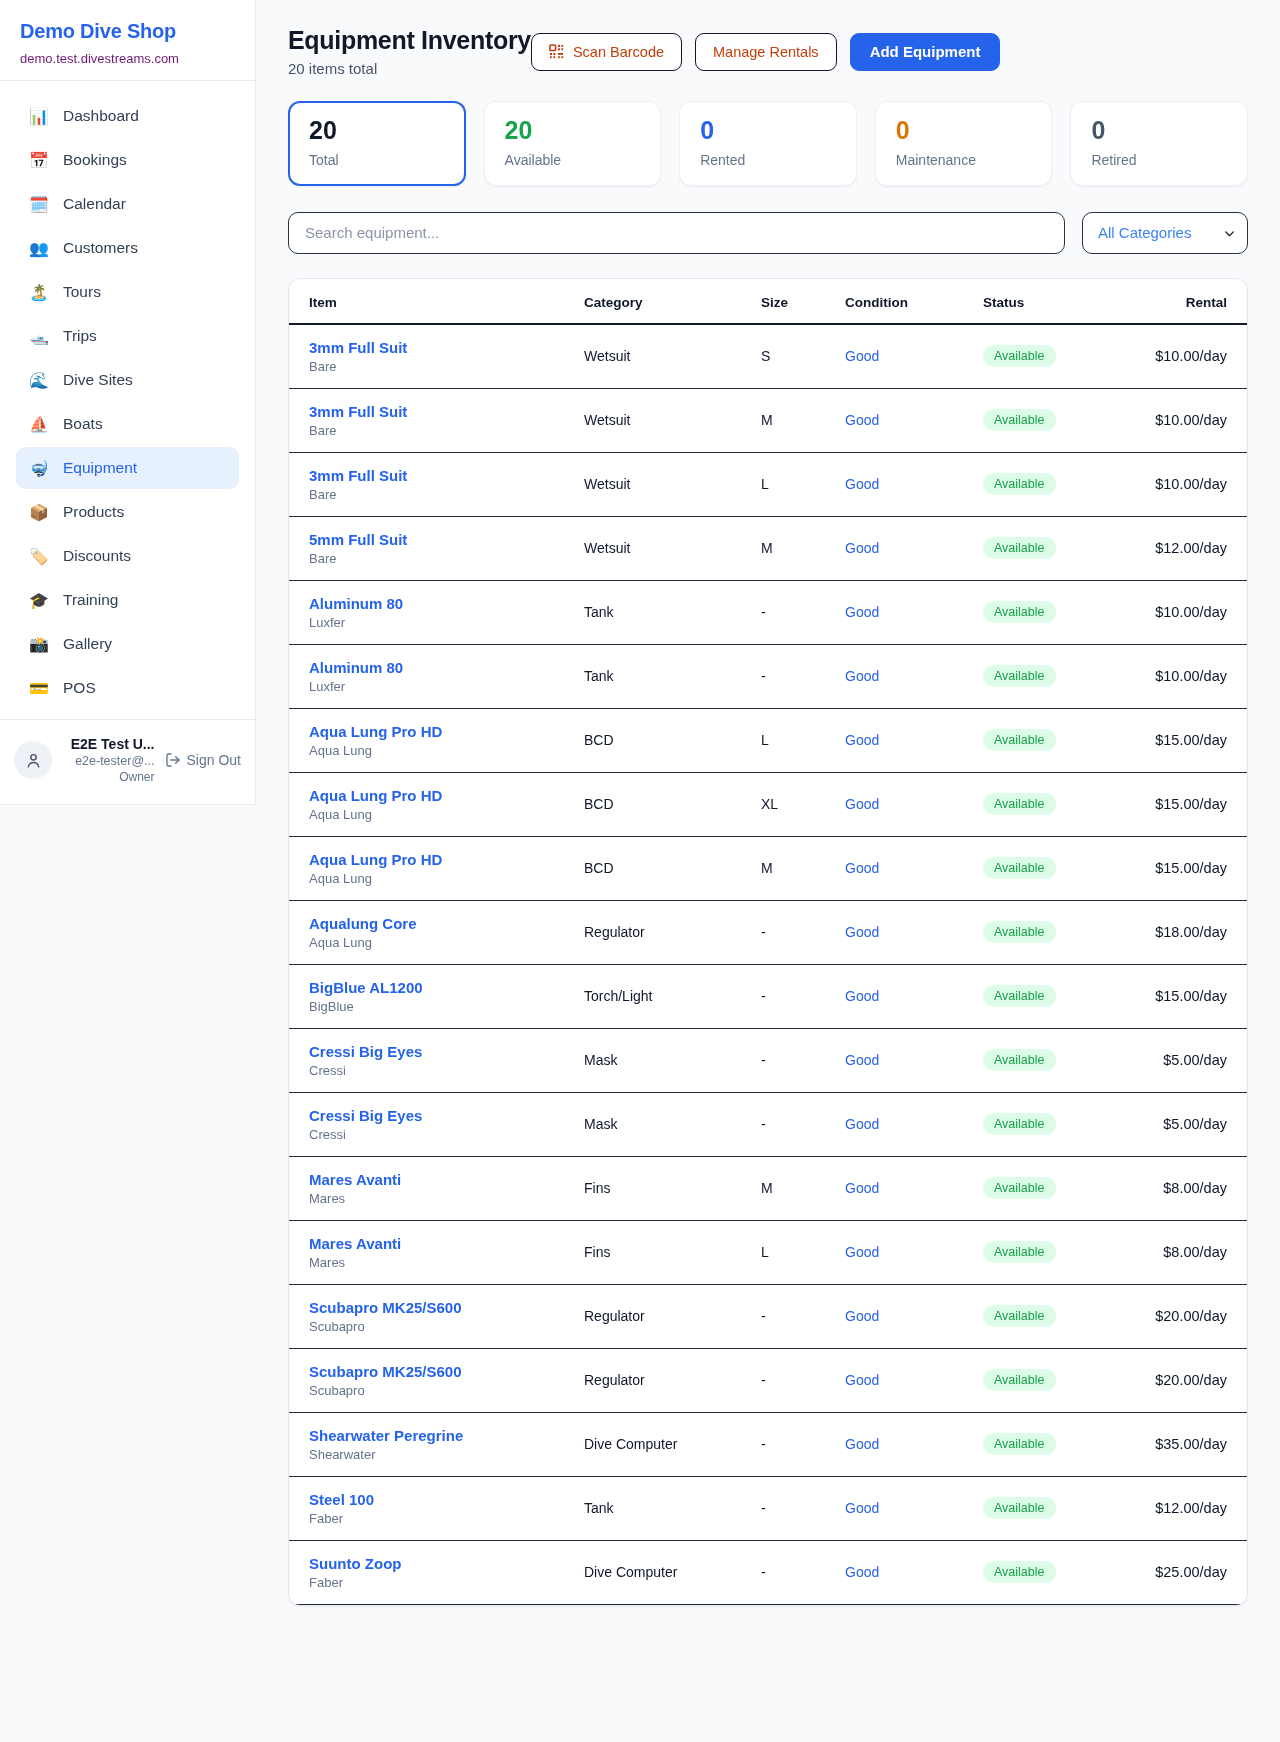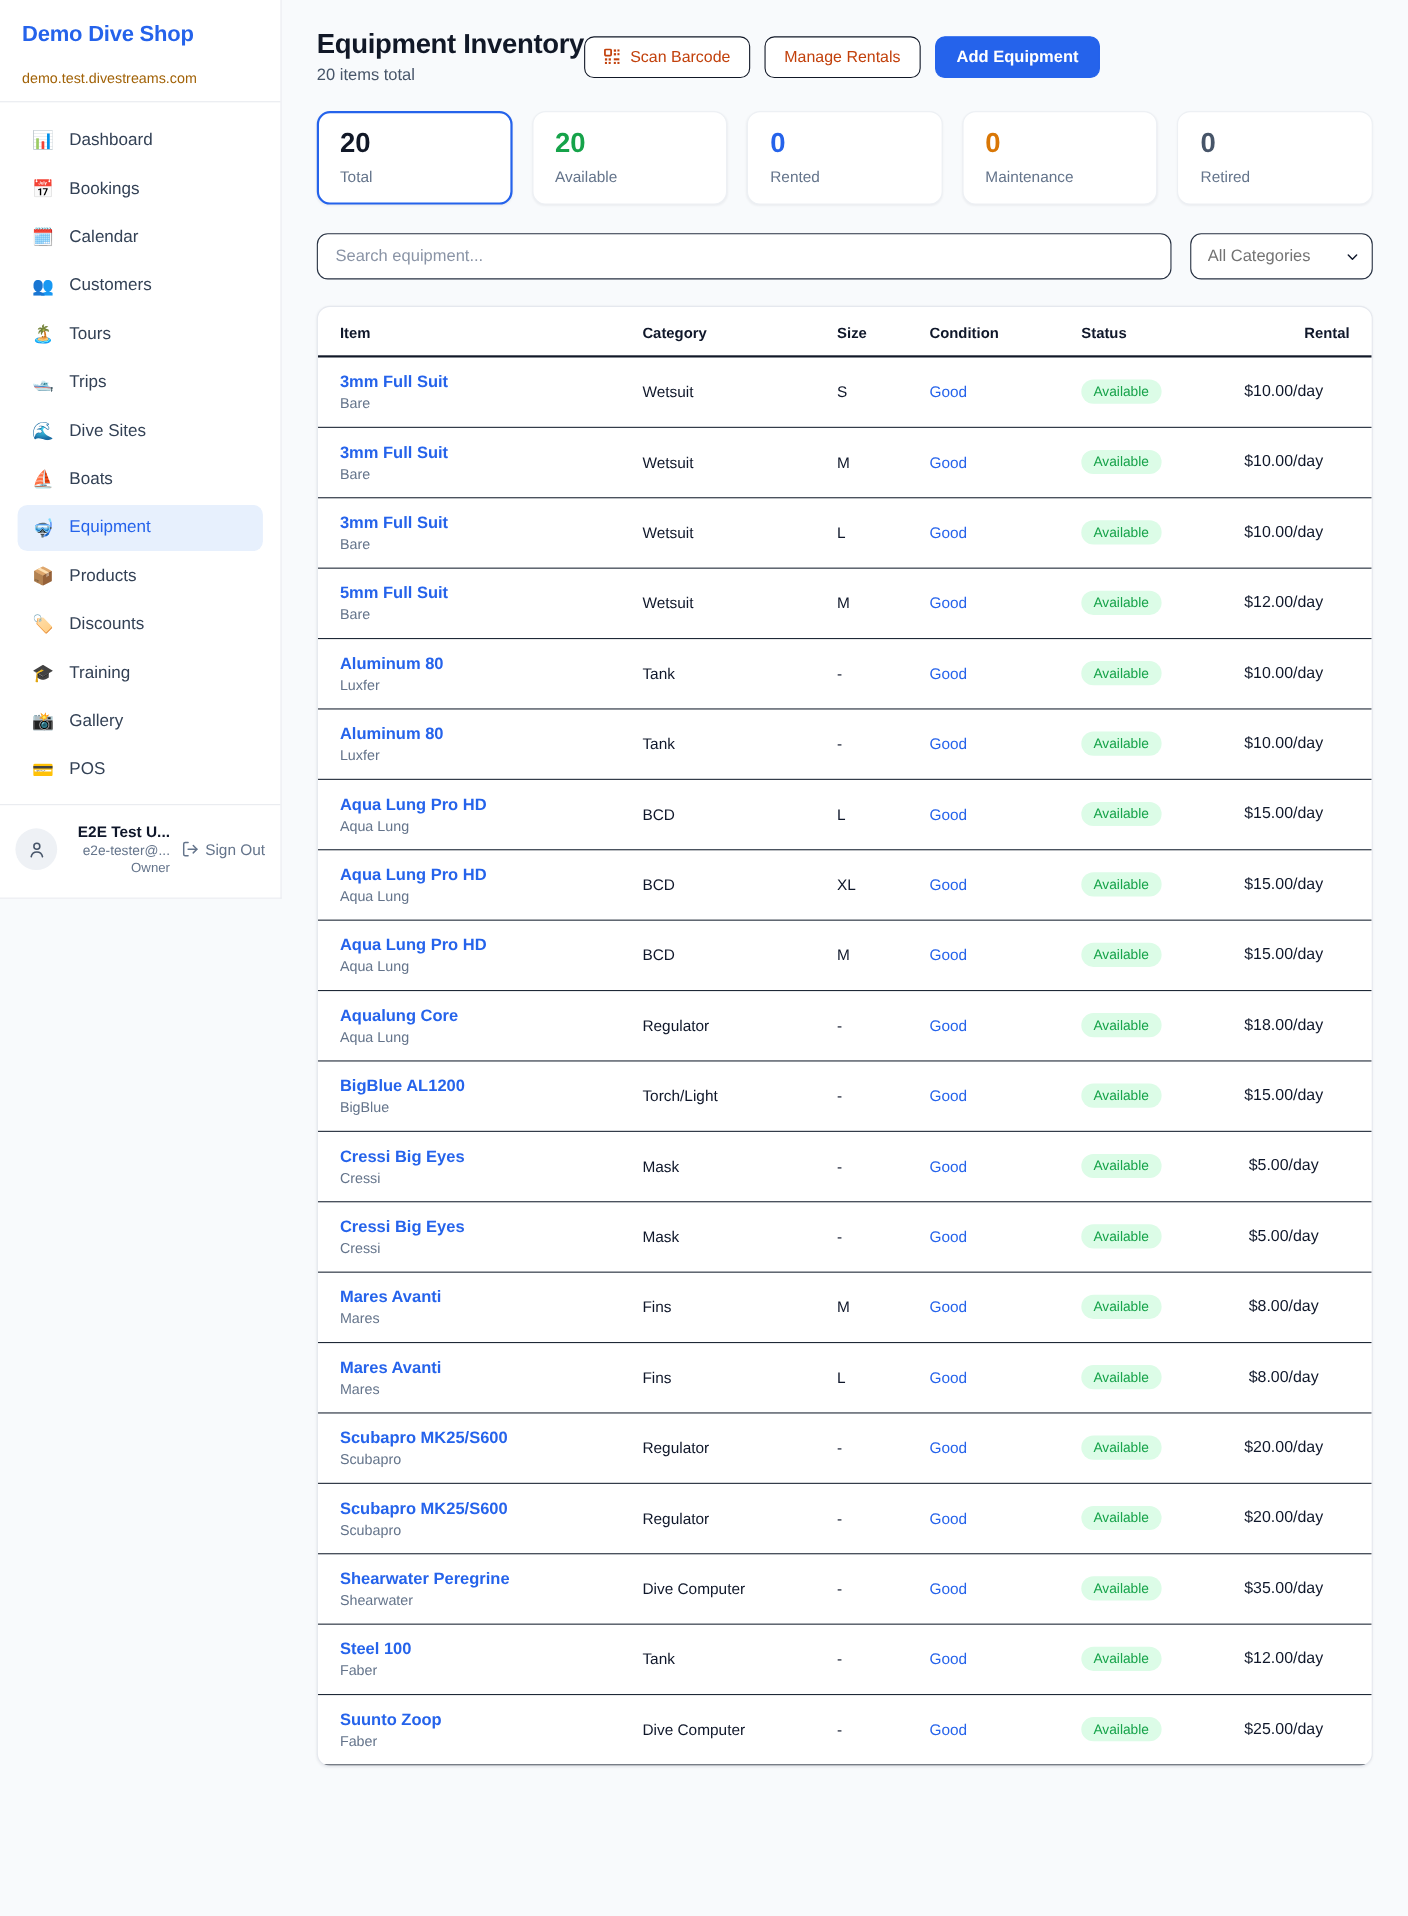--- a/index.html
+++ b/index.html
@@ -6,21 +6,21 @@
   html,body { width:1280px; height:1742px; }
   body {
     font-family: "Liberation Sans", "DejaVu Sans", sans-serif;
     background:#f8fafc; color:#0f172a;
     display:flex; align-items:flex-start; overflow:hidden;
   }
   
   .sidebar { width:256px; flex:0 0 256px; background:#fff; border-right:1px solid #e8eaef; border-bottom:1px solid #e8eaef; }
   .brand { padding:20px 20px 14px; cursor:pointer; }
   .brand-name { font-size:20px; font-weight:800; color:#2563eb; letter-spacing:-.2px; }
-  .brand-domain { font-size:13px; color:#a16207; margin-top:20px; }
+  .brand-domain { font-size:13px; color:#701a75; margin-top:8px; }
   .divider { height:1px; background:#e8eaef; }
   .nav { padding:14px 16px 8px; }
   .nav-item { display:flex; align-items:center; gap:13px; height:42px; padding:0 12px; border-radius:9px;
     font-size:15.5px; color:#334155; margin-bottom:2px; cursor:pointer; }
   .nav-item.active { background:#e7f0fd; color:#2563eb; font-weight:500; }
   .nav-icon { width:22px; font-size:16px; text-align:center; flex:0 0 22px; }
   .user-row { border-top:1px solid #e8eaef; padding:16px 14px 20px 14px; display:flex; align-items:center; gap:10px; }
   .avatar { width:38px; height:38px; border-radius:50%; background:#eef1f5; display:flex; align-items:center; justify-content:center; flex:0 0 38px; }
   .user-info { flex:1; min-width:0;text-align:right; }
   .user-name { font-size:14px; font-weight:700; color:#0f172a; white-space:nowrap; }
@@ -44,37 +44,37 @@
   .stat-card.active { border:2px solid #2563eb; padding:14px 19px 16px; }
   .stat-value { font-size:25px; font-weight:800; line-height:1.1; }
   .stat-label { font-size:14px; color:#64748b; margin-top:7px; }
   
   .filter-row { display:flex; gap:17px; margin-top:26px; }
   .search-input { flex:1; height:42px; border:1px solid #273142; border-radius:10px; padding:0 16px;
     font-size:15px; font-family:inherit; background:#fff; color:#0f172a; outline:none; }
   .search-input::placeholder { color:#8a94a6; }
   .select-wrap { width:166px; flex:0 0 166px; position:relative; }
   .select-wrap select { width:100%; height:42px; border:1px solid #273142; border-radius:10px; padding:0 30px 0 15px;
-    font-size:15px; font-family:inherit; background:#fff; color:#737373; appearance:none; -webkit-appearance:none; cursor:pointer; }
+    font-size:15px; font-family:inherit; background:#fff; color:#3b82f6; appearance:none; -webkit-appearance:none; cursor:pointer; }
   .select-chevron { position:absolute; right:12px; top:15px; pointer-events:none; display:flex; }
   
   .table-card { margin-top:24px; background:#fff; border:1px solid #e5e8ee; border-radius:12px;
     box-shadow:0 1px 2px rgba(16,24,40,.05); overflow:hidden; }
   .thead, .trow { display:grid; grid-template-columns:275px 177px 84px 138px 1fr 120px; padding-left:20px; padding-right:20px; }
   .thead { padding-top:16px; padding-bottom:13px; border-bottom:2px solid #111827;
     font-size:13.5px; font-weight:700; color:#0f172a; }
   .col-rental { text-align:right; }
   .trow { padding-top:14px; padding-bottom:14px; align-items:center; border-bottom:1px solid #1f2937; }
   .item-name { color:#2563eb; font-size:15px; font-weight:600; cursor:pointer; }
   .item-brand { color:#64748b; font-size:13px; margin-top:3px; }
   .cell { font-size:14px; color:#0f172a; }
   .cond { color:#2563eb; cursor:pointer; }
   .badge { display:inline-block; background:#dcfce7; color:#16a34a; font-size:12.5px; font-weight:500;
     padding:5px 11px; border-radius:999px; line-height:1; }
-  .rental { text-align:center; font-size:14.5px; font-weight:500; }
+  .rental { text-align:right; font-size:14.5px; font-weight:500; }
 </style>
 </head>
 <body>
 
 <aside class="sidebar">
   <div class="brand">
     <div class="brand-name">Demo Dive Shop</div>
     <div class="brand-domain">demo.test.divestreams.com</div>
   </div>
   <div class="divider"></div>

